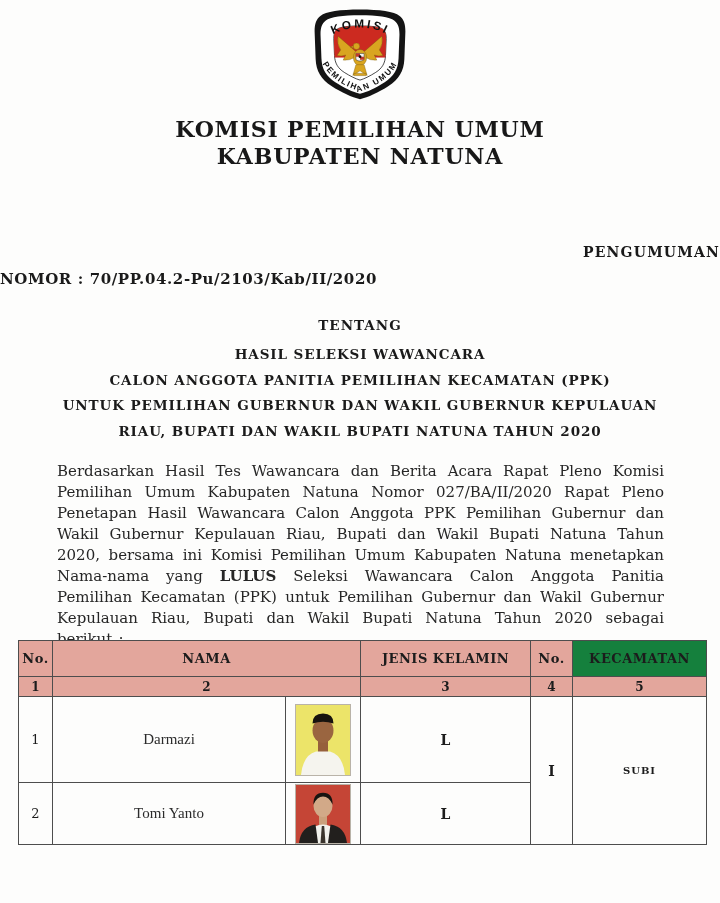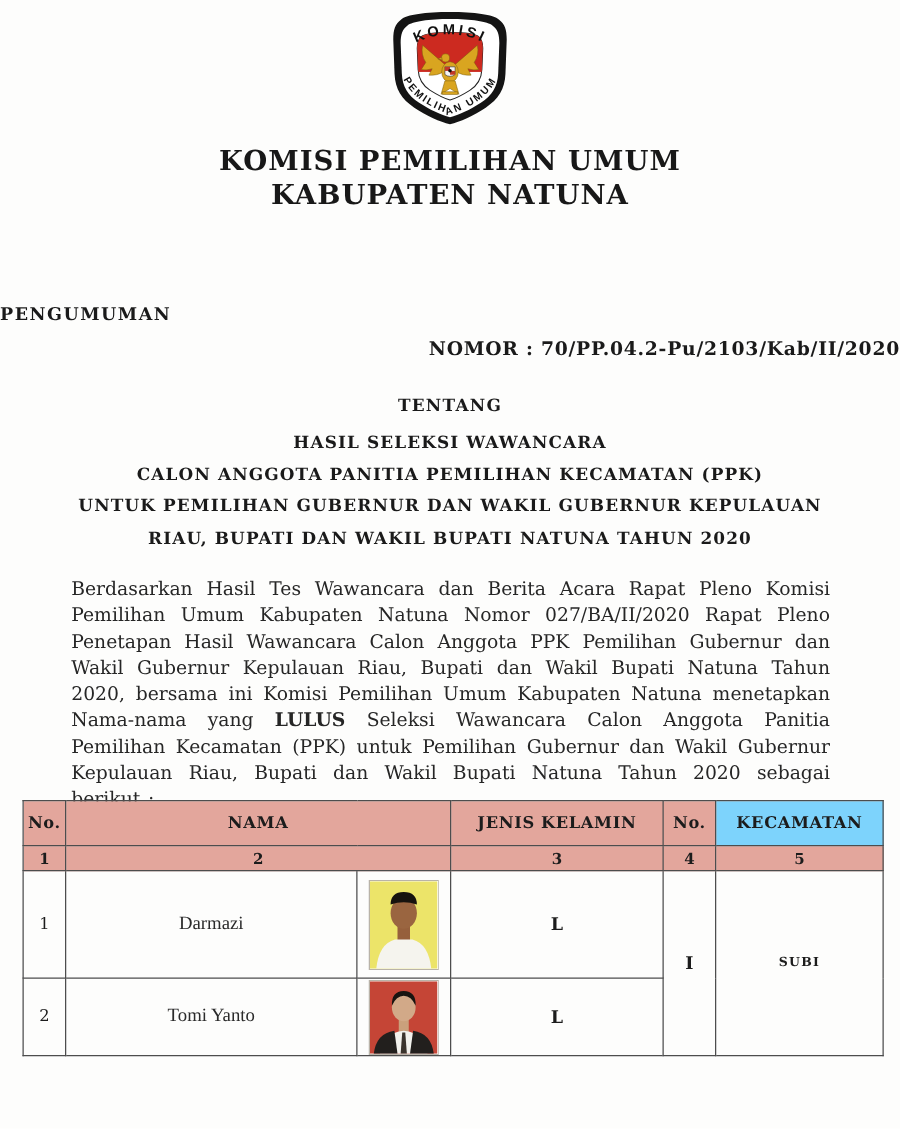--- a/index.html
+++ b/index.html
@@ -18,25 +18,25 @@
   
   .logo-wrap { position:absolute; top:8px; left:50%; transform:translateX(-50%); width:102px; height:94px; }
   
   .org-title {
     position:absolute; top:116px; left:0; width:100%;
     text-align:center; font-weight:bold; font-size:22px; line-height:27px;
     letter-spacing:0.8px; color:#181818;
   }
   
   .pengumuman {
-    position:absolute; top:244px; width:100%; text-align:left;
+    position:absolute; top:244px; width:100%; text-align:right;
     font-weight:bold; font-size:14px; letter-spacing:1.2px; color:#1a1a1a;
   }
   .nomor {
-    position:absolute; top:270px; width:100%; text-align:right;
+    position:absolute; top:270px; width:100%; text-align:left;
     font-weight:bold; font-size:15px; letter-spacing:0.6px; color:#1a1a1a;
   }
   .tentang {
     position:absolute; top:317px; width:100%; text-align:center;
     font-weight:bold; font-size:13.5px; letter-spacing:1px; color:#1a1a1a;
   }
   .subject {
     position:absolute; top:342px; width:100%; text-align:center;
     font-weight:bold; font-size:13.5px; line-height:25.6px; letter-spacing:0.9px;
     color:#1a1a1a;
@@ -143,21 +143,21 @@
       <col style="width:170px">
         <col style="width:42px">
         <col style="width:134px">
     </colgroup>
     <tbody>
         <tr class="hdr">
       <th style="background:#e3a69c">No.</th>
       <th colspan="2" style="background:#e3a69c">NAMA</th>
       <th style="background:#e3a69c">JENIS KELAMIN</th>
       <th style="background:#e3a69c">No.</th>
-      <th style="background:#7dd3fc">KECAMATAN</th>
+      <th style="background:#15803d">KECAMATAN</th>
     </tr>
     <tr class="nums">
       <td style="background:#e3a69c">1</td>
       <td colspan="2" style="background:#e3a69c">2</td>
       <td style="background:#e3a69c">3</td>
       <td style="background:#e3a69c">4</td>
       <td style="background:#e3a69c">5</td>
     </tr>
     <tr class="row1">
       <td>1</td>

